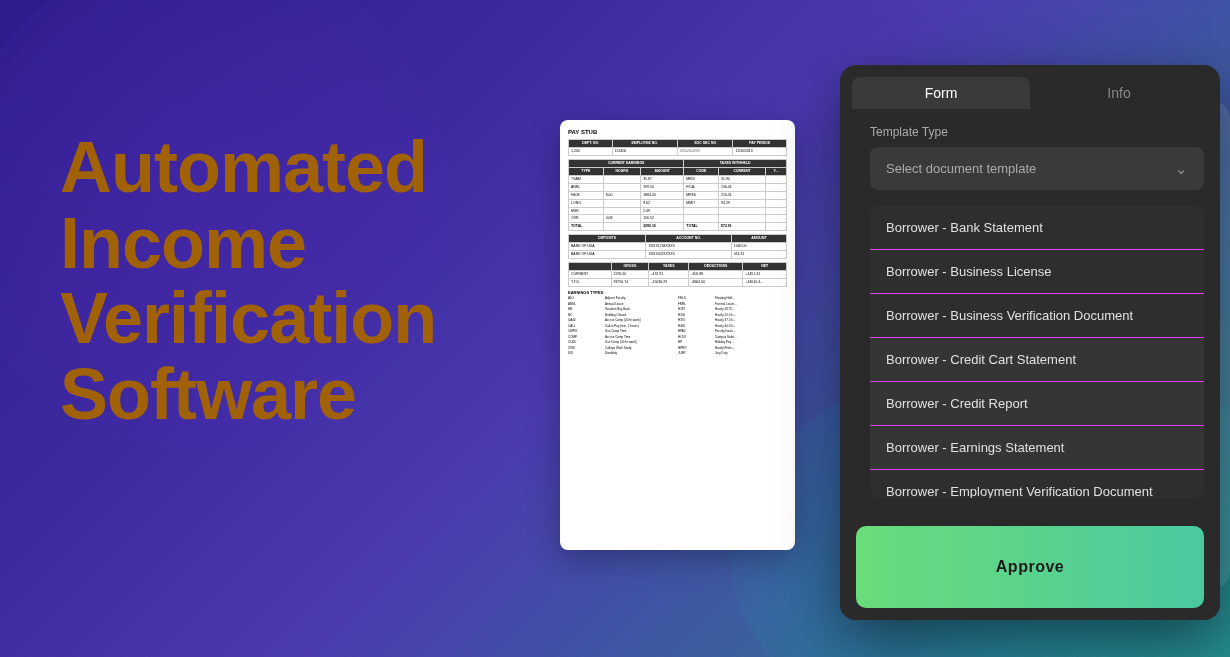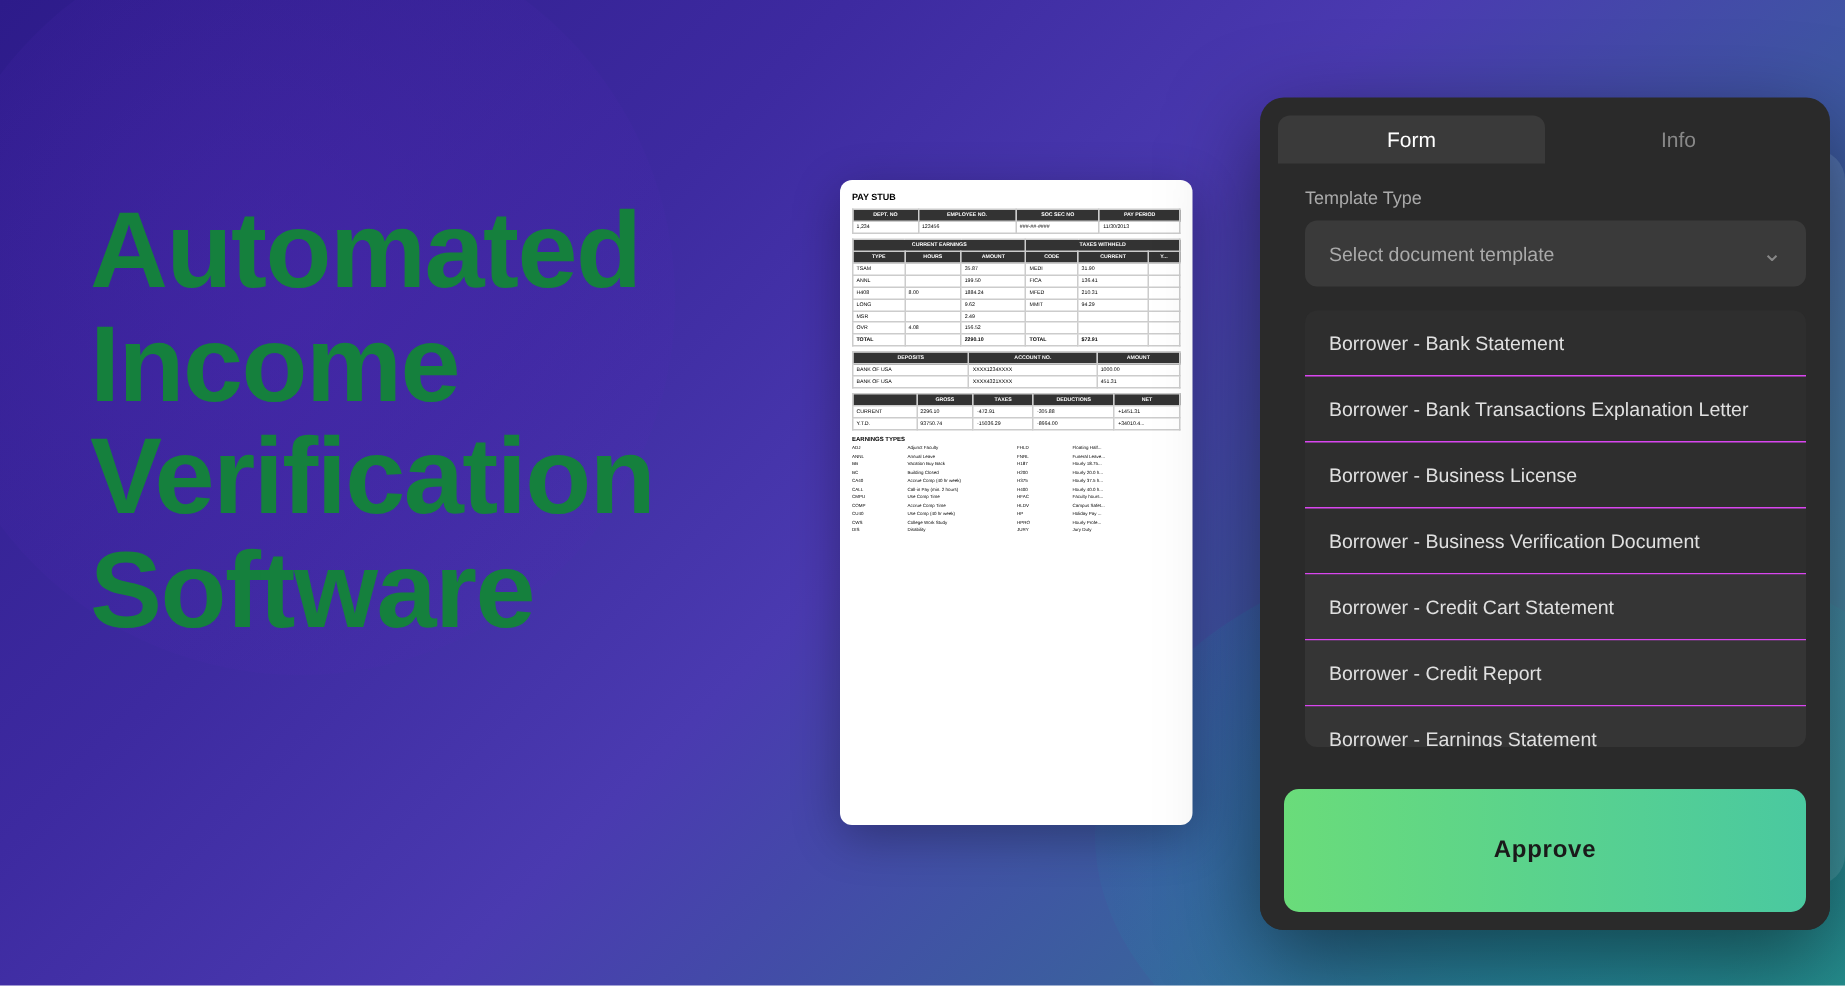--- a/index.html
+++ b/index.html
@@ -17,21 +17,21 @@
     .hero-section {
       position: absolute;
       left: 60px;
       top: 130px;
       z-index: 2;
     }
 
     .hero-title {
       font-size: 72px;
       font-weight: 800;
-      color: #15803d;
+      color: #a16207;
       line-height: 1.05;
       letter-spacing: -1px;
     }
 
     
     .pay-stub-card {
       position: absolute;
       left: 560px;
       top: 120px;
       width: 235px;
@@ -437,21 +437,20 @@
 
     <div class="dropdown-container">
       <div class="dropdown-select">
         <span>Select document template</span>
         <span class="dropdown-arrow">⌄</span>
       </div>
     </div>
 
     <div class="dropdown-list">
       <div class="dropdown-item">Borrower - Bank Statement</div>
-      <div class="dropdown-item">Borrower - Bank Transactions Explanation Letter</div>
       <div class="dropdown-item">Borrower - Business License</div>
       <div class="dropdown-item">Borrower - Business Verification Document</div>
       <div class="dropdown-item highlighted">Borrower - Credit Cart Statement</div>
       <div class="dropdown-item highlighted">Borrower - Credit Report</div>
       <div class="dropdown-item highlighted">Borrower - Earnings Statement</div>
       <div class="dropdown-item">Borrower - Employment Verification Document</div>
     </div>
   </div>
 
   <div class="approve-btn-container">

